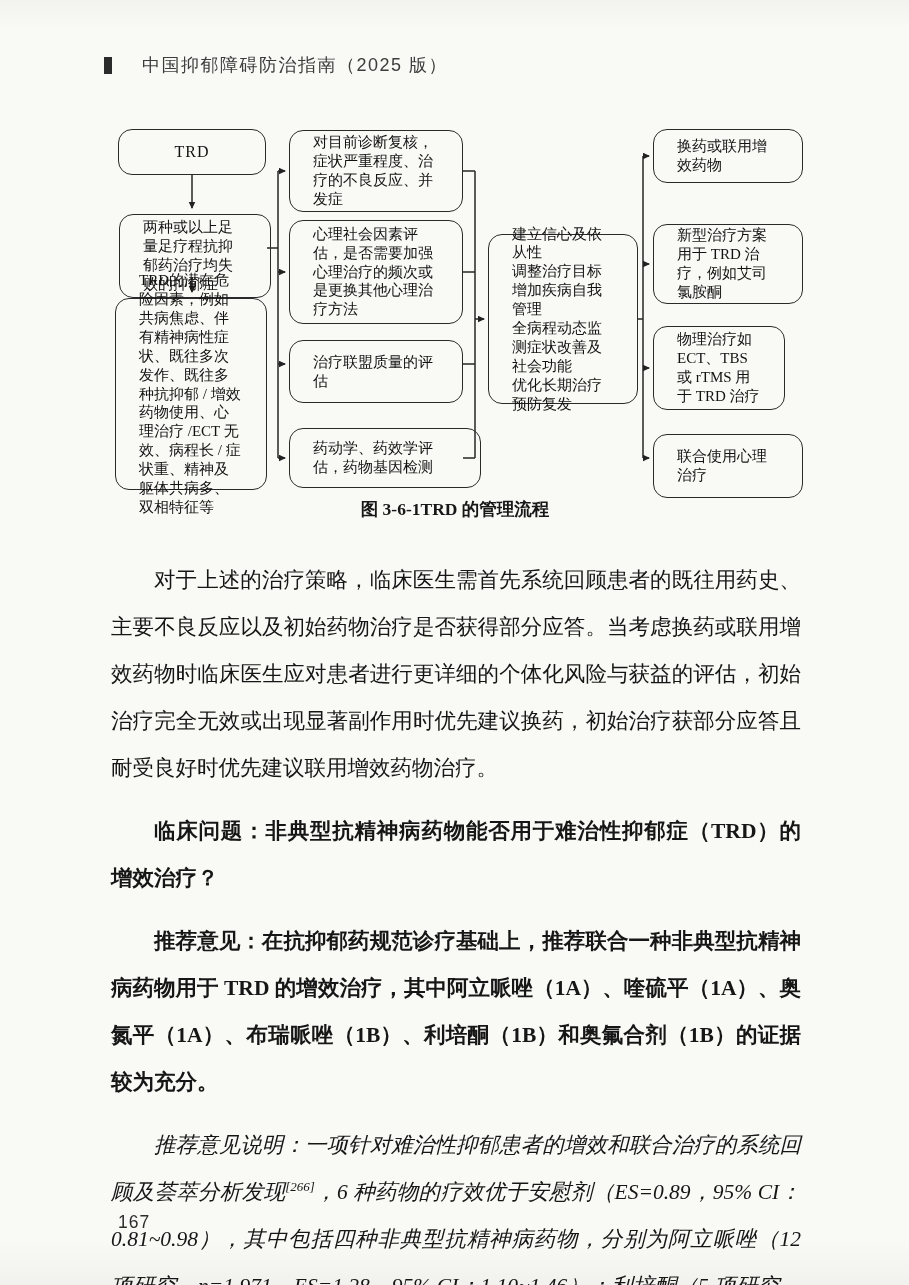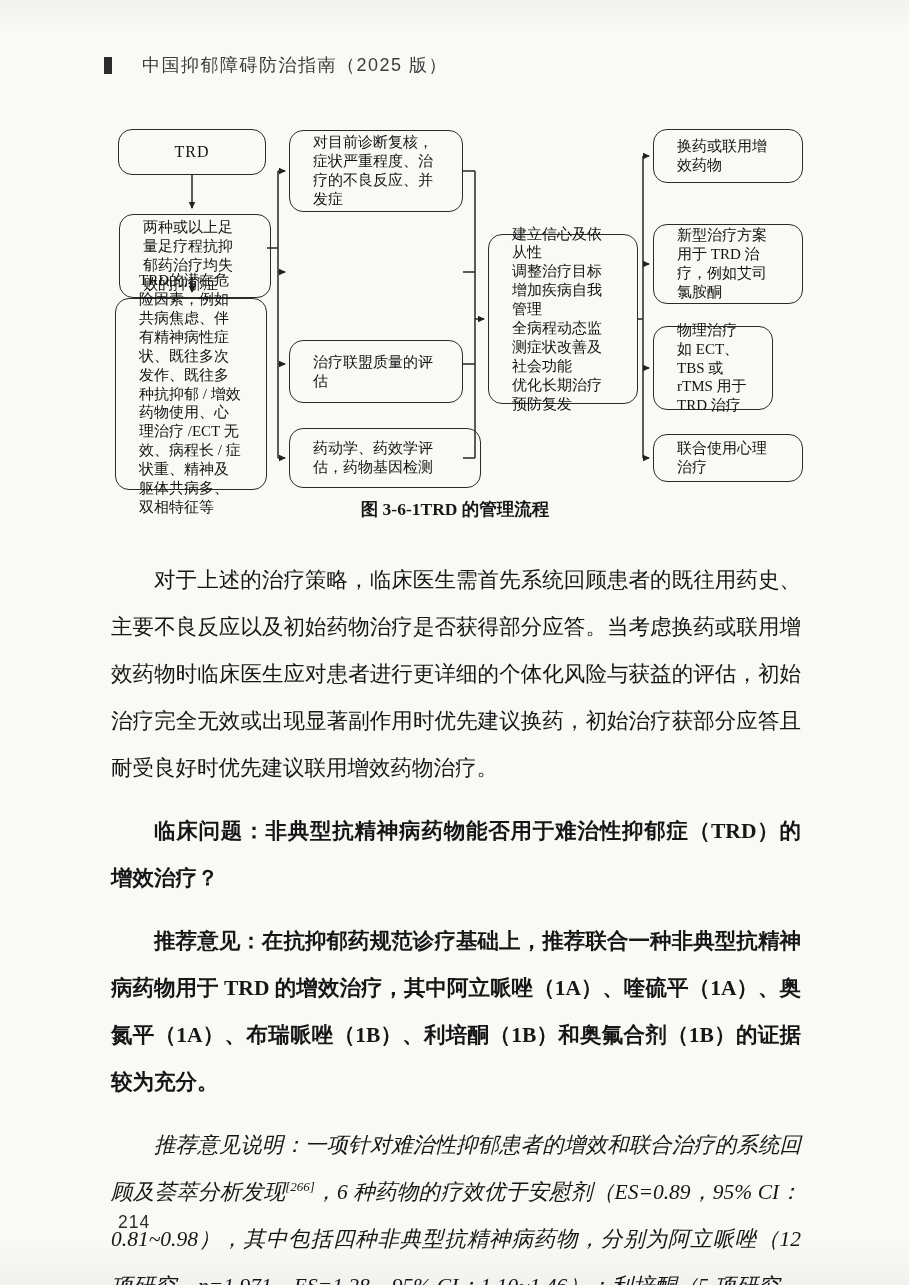--- a/index.html
+++ b/index.html
@@ -98,43 +98,44 @@
         <path d="M538,246 L544,246" marker-end="url(#arrow)"></path>
         <path d="M538,336 L544,336" marker-end="url(#arrow)"></path>
       </g>
     </svg>
 
     <div class="flow-node node-center" style="left:13px;top:7px;width:148px;height:46px;">TRD</div>
     <div class="flow-node" style="left:14px;top:92px;width:152px;height:84px;">两种或以上足量足疗程抗抑郁药治疗均失败的抑郁症</div>
     <div class="flow-node" style="left:10px;top:176px;width:152px;height:192px;">TRD的潜在危险因素，例如共病焦虑、伴有精神病性症状、既往多次发作、既往多种抗抑郁 / 增效药物使用、心理治疗 /ECT 无效、病程长 / 症状重、精神及躯体共病多、双相特征等</div>
 
     <div class="flow-node" style="left:184px;top:8px;width:174px;height:82px;">对目前诊断复核，症状严重程度、治疗的不良反应、并发症</div>
+    <div class="flow-node" style="left:184px;top:98px;width:174px;height:104px;">心理社会因素评估，是否需要加强心理治疗的频次或是更换其他心理治疗方法</div>
     <div class="flow-node" style="left:184px;top:218px;width:174px;height:63px;">治疗联盟质量的评估</div>
     <div class="flow-node" style="left:184px;top:306px;width:192px;height:60px;">药动学、药效学评估，药物基因检测</div>
 
     <div class="flow-node pre" style="left:383px;top:112px;width:150px;height:170px;">建立信心及依从性
 调整治疗目标
 增加疾病自我管理
 全病程动态监测症状改善及社会功能
 优化长期治疗
 预防复发</div>
 
     <div class="flow-node" style="left:548px;top:7px;width:150px;height:54px;">换药或联用增效药物</div>
     <div class="flow-node" style="left:548px;top:102px;width:150px;height:80px;">新型治疗方案用于 TRD 治疗，例如艾司氯胺酮</div>
-    <div class="flow-node" style="left:548px;top:204px;width:120px;height:84px;border-radius:14px;">物理治疗如 ECT、TBS 或 rTMS 用于 TRD 治疗</div>
-    <div class="flow-node" style="left:548px;top:312px;width:150px;height:48px;">联合使用心理治疗</div>
+    <div class="flow-node" style="left:548px;top:204px;width:132px;height:84px;border-radius:14px;">物理治疗如 ECT、TBS 或 rTMS 用于 TRD 治疗</div>
+    <div class="flow-node" style="left:548px;top:312px;width:150px;height:64px;">联合使用心理治疗</div>
   </div>
 
   <div class="fig-caption">
     <span class="caption-label">图 3-6-1</span><span>TRD 的管理流程</span>
   </div>
 
   <div class="body-text">
     <p class="para">对于上述的治疗策略，临床医生需首先系统回顾患者的既往用药史、主要不良反应以及初始药物治疗是否获得部分应答。当考虑换药或联用增效药物时临床医生应对患者进行更详细的个体化风险与获益的评估，初始治疗完全无效或出现显著副作用时优先建议换药，初始治疗获部分应答且耐受良好时优先建议联用增效药物治疗。</p>
     <p class="para bold">临床问题：非典型抗精神病药物能否用于难治性抑郁症（TRD）的增效治疗？</p>
     <p class="para bold">推荐意见：在抗抑郁药规范诊疗基础上，推荐联合一种非典型抗精神病药物用于 TRD 的增效治疗，其中阿立哌唑（1A）、喹硫平（1A）、奥氮平（1A）、布瑞哌唑（1B）、利培酮（1B）和奥氟合剂（1B）的证据较为充分。</p>
     <p class="para kai"><span>推荐意见说明：一项针对难治性抑郁患者的增效和联合治疗的系统回顾及荟萃分析发现</span><span class="ref-sup">[266]</span><span>，6 种药物的疗效优于安慰剂（ES=0.89，95% CI：0.81~0.98），其中包括四种非典型抗精神病药物，分别为阿立哌唑（12 项研究，n=1 971，ES=1.28，95% CI：1.10~1.46）；利培酮（5 项研究，n=300，ES=1.42，95% CI：1.29~1.61）；奥氮平（3 项研究，n=220，ES=1.27，95% CI：1.09~1.46）；喹硫平（6 项研究，n=984，ES=1.23，95% CI：1.01~1.44），证据质量为高至中等。</span></p>
 
   </div>
 
-  <div class="page-number">214</div>
+  <div class="page-number">167</div>
 
 </div>
 
 </body></html>

